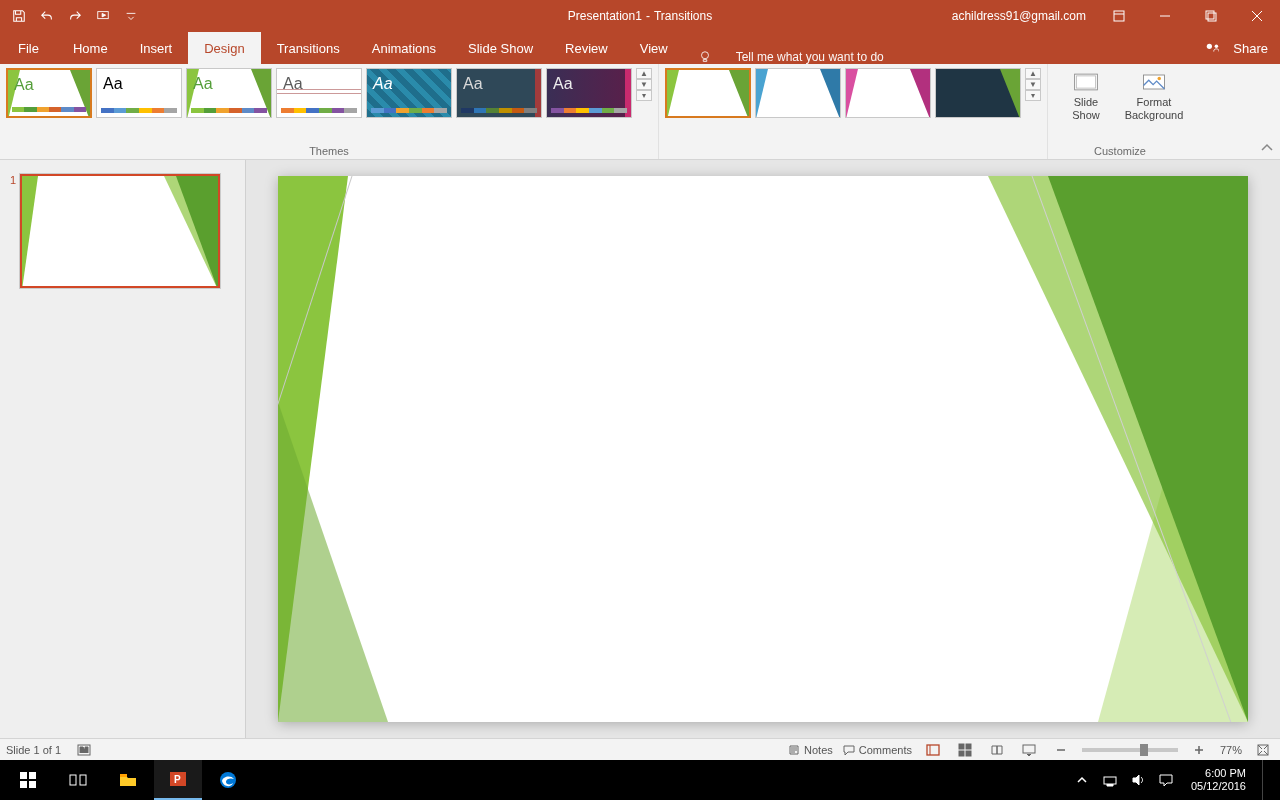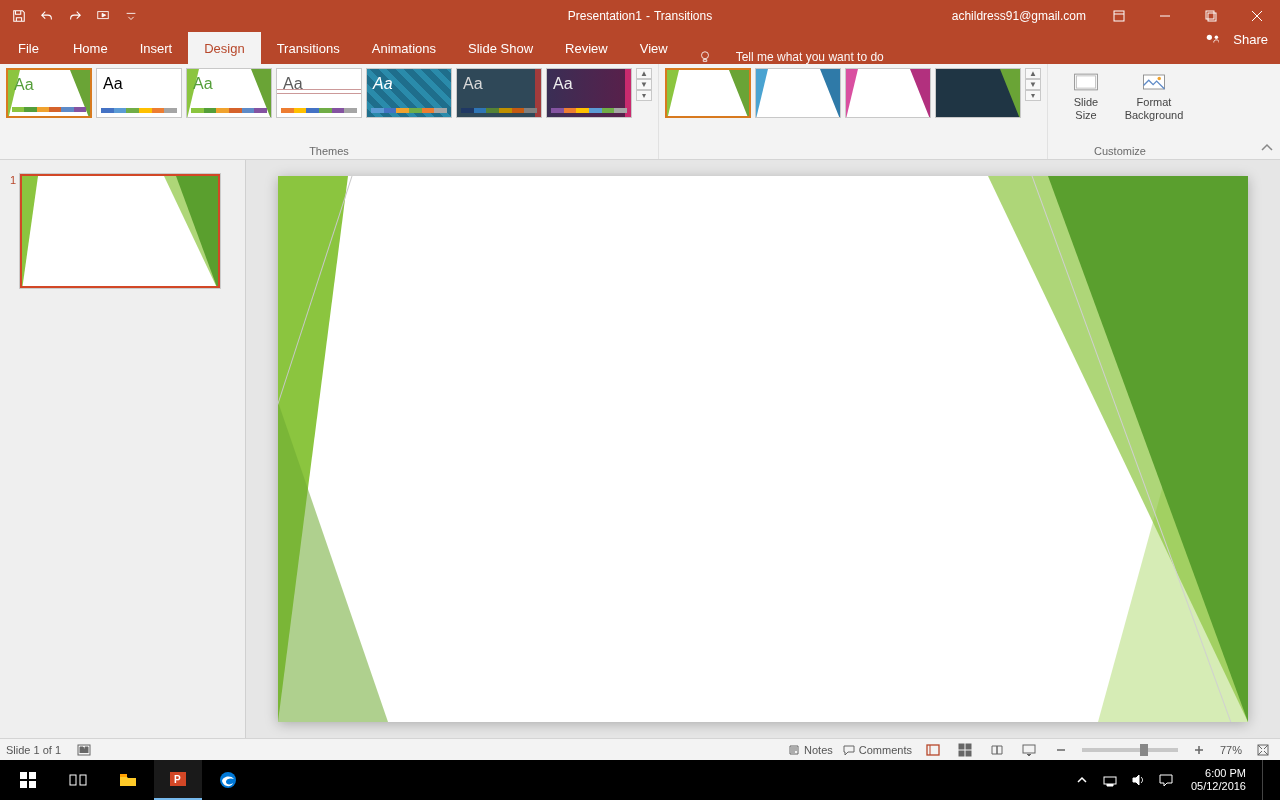--- a/index.html
+++ b/index.html
@@ -24,21 +24,21 @@
 .ribbon-tabs {
   height: 32px; background: #b7472a; color: #fff;
   display: flex; align-items: stretch; font-size: 13px;
   position: relative;
 }
 .ribbon-tab { padding: 0 16px; display: flex; align-items: center; cursor: pointer; }
 .ribbon-tab.file { padding: 0 18px; }
 .ribbon-tab.active { background: #f3f3f3; color: #b7472a; }
 .tellme { display: flex; align-items: flex-end; gap: 24px; margin-left: 14px; opacity: 0.95; font-size: 12px; }
 .tellme svg { width: 14px; height: 14px; stroke: #fff; fill: none; }
-.share-btn { margin-left: auto; padding: 0 12px; display: flex; gap: 14px; cursor: pointer; }
+.share-btn { margin-left: auto; padding: 0 12px; display: flex; align-items: center; gap: 14px; cursor: pointer; }
 .share-btn svg { width: 14px; height: 14px; fill: #fff; }
 
 
 .ribbon-body {
   height: 96px; background: #f3f3f3; border-bottom: 1px solid #d4d4d4;
   display: flex; font-size: 11px; color: #5a5a5a; position: relative;
 }
 .ribbon-group { display: flex; flex-direction: column; border-right: 1px solid #e1e1e1; padding: 4px 6px 2px 6px; }
 .group-content { display: flex; align-items: flex-start; flex: 1; gap: 4px; }
 .group-label { text-align: center; font-size: 11px; color: #6a6a6a; padding: 2px 0 0 0; }
@@ -385,21 +385,21 @@
   </div>
 
   <div class="ribbon-group" style="border-right:none;">
     <div class="group-content">
       <div class="cust-btn">
         <svg viewBox="0 0 32 24">
             <rect x="3" y="3" width="26" height="18" fill="#fff" stroke="#888"></rect>
             <rect x="5" y="5" width="22" height="14" fill="none" stroke="#bbb"></rect>
           </svg>
         <span style="white-space:pre">Slide
-Size</span>
+Show</span>
       </div>
       <div class="cust-btn">
         <svg viewBox="0 0 32 24">
             <rect x="4" y="4" width="24" height="16" fill="#fff" stroke="#888"></rect>
             <path d="M4 16l6-6 5 5 4-4 9 9" fill="none" stroke="#5e8ac7" stroke-width="1.5"></path>
             <circle cx="22" cy="8" r="2" fill="#f0a22e"></circle>
           </svg>
         <span style="white-space:pre">Format
 Background</span>
       </div>

